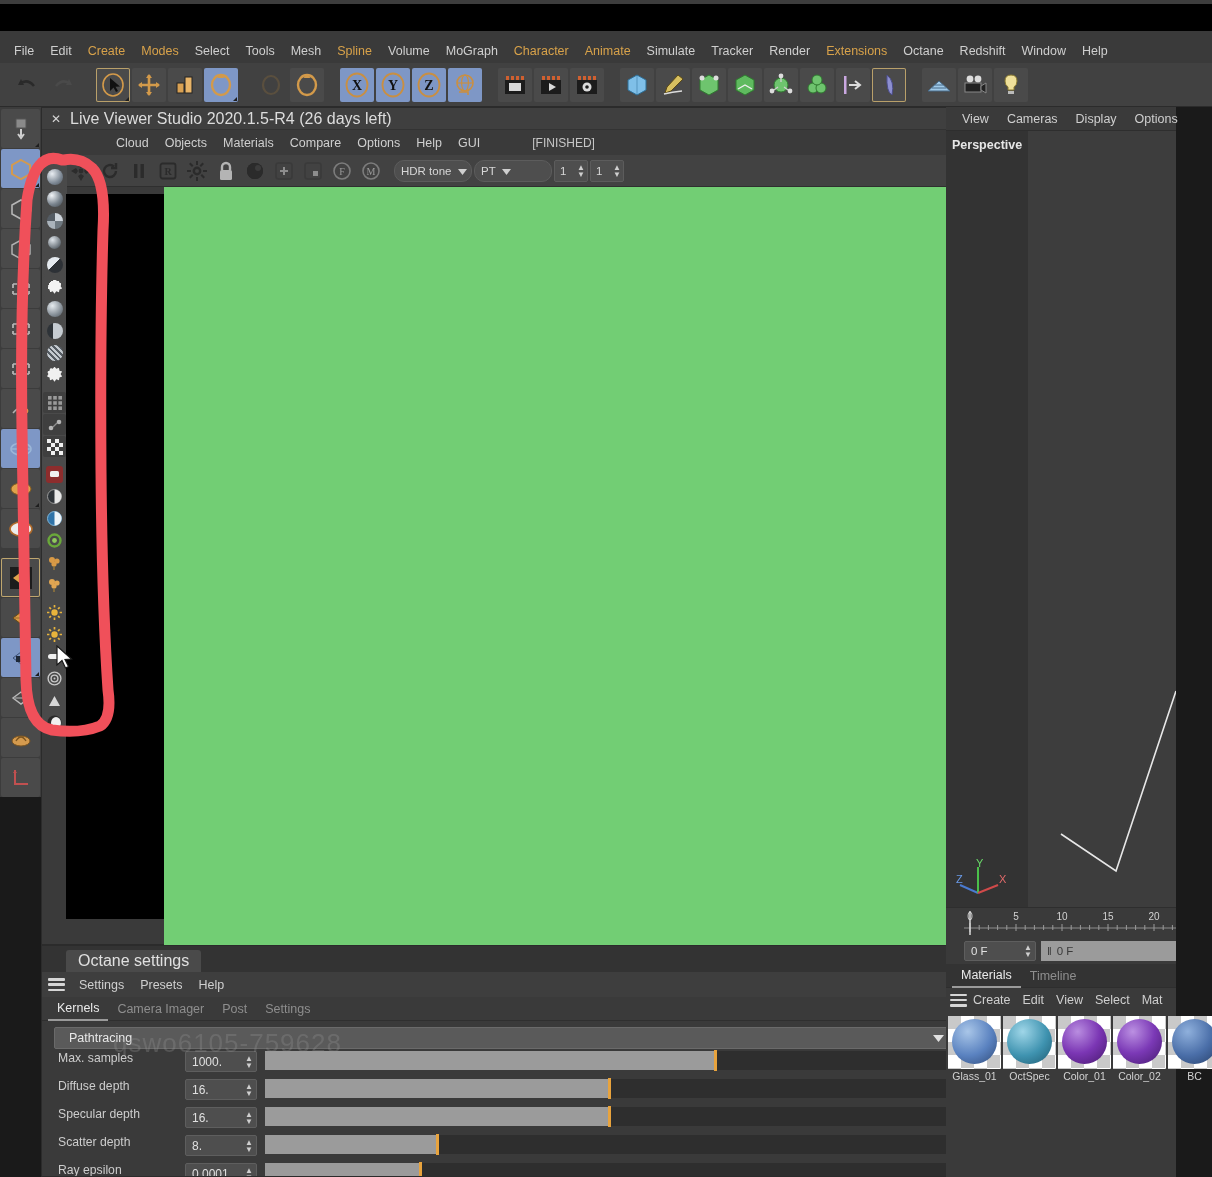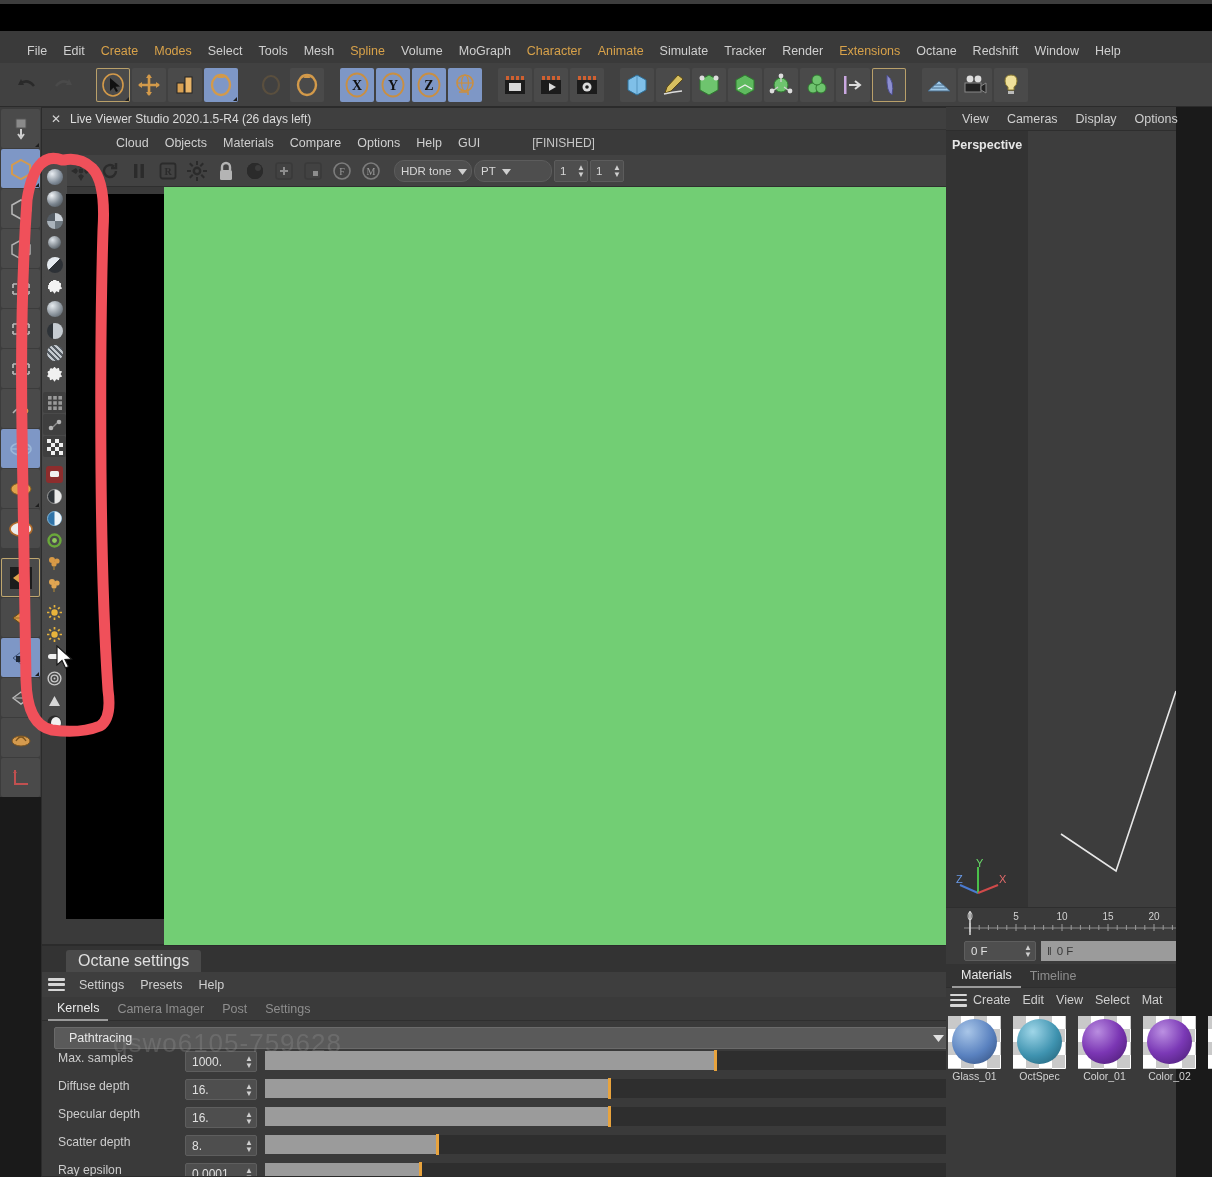--- a/index.html
+++ b/index.html
@@ -11,21 +11,21 @@
     -webkit-font-smoothing:antialiased;
   }
   .menu-item{ color:#cfcfcf; font-size:12.5px; padding:0 8px; white-space:nowrap; cursor:default; }
   .menu-item.accent{ color:#d8a24a; }
 
   
   #topbar-black{ position:absolute; left:0; top:0; width:1212px; height:31px; background:#000; }
   #topbar-black .grip{ position:absolute; left:0; top:0; width:1212px; height:4px;
       background:#3d3d3d; }
   #menubar{ position:absolute; left:0; top:31px; width:1212px; height:40px;
-      background:#3a3a3a; display:flex; align-items:center; padding-left:19px;
+      background:#3a3a3a; display:flex; align-items:center; padding-left:6px;
       border-bottom:1px solid #2c2c2c; }
 
   
   #maintoolbar{ position:absolute; left:0; top:63px; width:1212px; height:44px;
       background:#414141; display:flex; align-items:center; padding-left:6px; gap:0px;
       border-bottom:1px solid #2b2b2b; }
   .tgrp{ display:flex; align-items:center; height:40px; padding:0 3px; }
   .tgrp + .tgrp{ margin-left:8px; }
   .tbtn{ width:34px; height:34px; margin:0 1px; border-radius:2px;
       display:flex; align-items:center; justify-content:center; position:relative;
@@ -45,21 +45,21 @@
   .lbtn.sel{ background:#7e97c6; }
   .lbtn.outl{ box-shadow:inset 0 0 0 1px #bfa66e; }
   .lbtn.sep{ height:8px; background:transparent; }
 
   
   #liveviewer{ position:absolute; left:41px; top:107px; width:940px; height:838px;
       background:#3a3a3a; border:1px solid #2b2b2b; }
   #lv-title{ height:22px; background:#3f3f3f; display:flex; align-items:center; padding-left:6px;
       border-bottom:1px solid #333; }
   #lv-title .x{ width:16px; text-align:center; color:#d5d5d5; font-size:12px; }
-  #lv-title .ttl{ margin-left:6px; color:#dcdcdc; font-size:12px; }
+  #lv-title .ttl{ margin-left:6px; color:#dcdcdc; font-size:16px; }
   #lv-menu{ height:25px; background:#3a3a3a; display:flex; align-items:center; padding-left:66px; }
   #lv-menu .finished{ margin-left:44px; color:#c7c7c7; font-size:12px; }
   #lv-tools{ height:32px; background:#424242; display:flex; align-items:center; padding-left:25px; gap:2px;
       border-bottom:1px solid #2f2f2f; }
   .lvb{ width:27px;height:27px; display:flex;align-items:center;justify-content:center; background:#4a4a4a;
       border-radius:2px; }
   .lvb.flat{ background:transparent; }
   .sel-drop{ height:22px; background:#4e4e4e; border:1px solid #5c5c5c; display:flex; align-items:center;
       padding:0 4px 0 6px; color:#d6d6d6; font-size:11.5px; gap:6px; border-radius:10px; }
   .numbox{ height:22px; width:34px; background:#4e4e4e; border:1px solid #5c5c5c;
@@ -130,21 +130,21 @@
   #frame-row{ height:27px; background:#3a3a3a; display:flex; align-items:center; padding-left:18px; gap:5px; }
   .fbox{ height:20px; width:72px; background:#4e4e4e; border:1px solid #5e5e5e; color:#e0e0e0; font-size:11.5px;
       display:flex; align-items:center; justify-content:space-between; padding:0 3px 0 6px; border-radius:2px; }
   .fbar{ flex:1; height:20px; background:#9b9b9b; color:#3a3a3a; font-size:11.5px;
       display:flex; align-items:center; padding-left:6px; gap:5px; }
   #mat-tabs{ height:24px; background:#333; display:flex; align-items:center; padding-left:6px;
       border-bottom:1px solid #2e2e2e; }
   .mtab{ font-size:12.5px; padding:0 9px; line-height:22px; color:#8e8e8e; }
   .mtab.active{ color:#eaeaea; border-bottom:2px solid #9a9a9a; }
   #mat-menu{ height:24px; background:#3a3a3a; display:flex; align-items:center; padding-left:4px; }
-  #mat-grid{ display:flex; padding:4px 0 0 2px; gap:12px; }
+  #mat-grid{ display:flex; padding:4px 0 0 2px; gap:2px; }
   .matcell{ width:53px; }
   .matthumb{ width:53px; height:53px; background:
       repeating-conic-gradient(#ffffff 0 25%, #c9c9c9 0 50%) 0 0/26px 26px;
       position:relative; overflow:hidden; }
   .matball{ position:absolute; left:4px; top:3px; width:45px; height:45px; border-radius:50%; }
   .matname{ color:#d2d2d2; font-size:10.5px; text-align:center; margin-top:1px; white-space:nowrap;
       overflow:hidden; }
 
   .hamb{ width:17px; height:13px; display:flex; flex-direction:column; justify-content:space-between; }
   .hamb i{ display:block; height:2.5px; background:#d6d6d6; border-radius:1px; }

